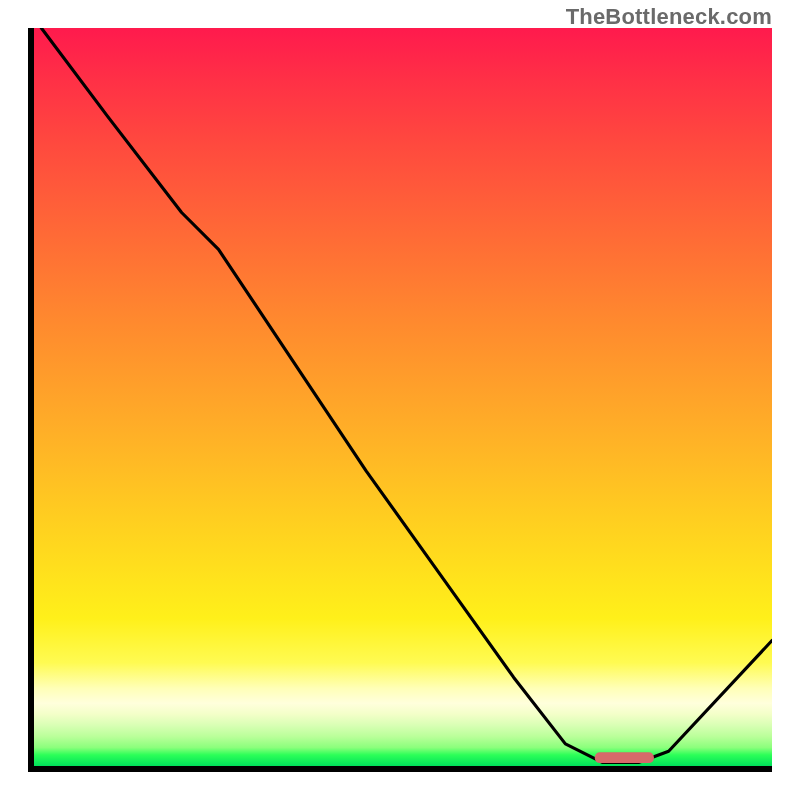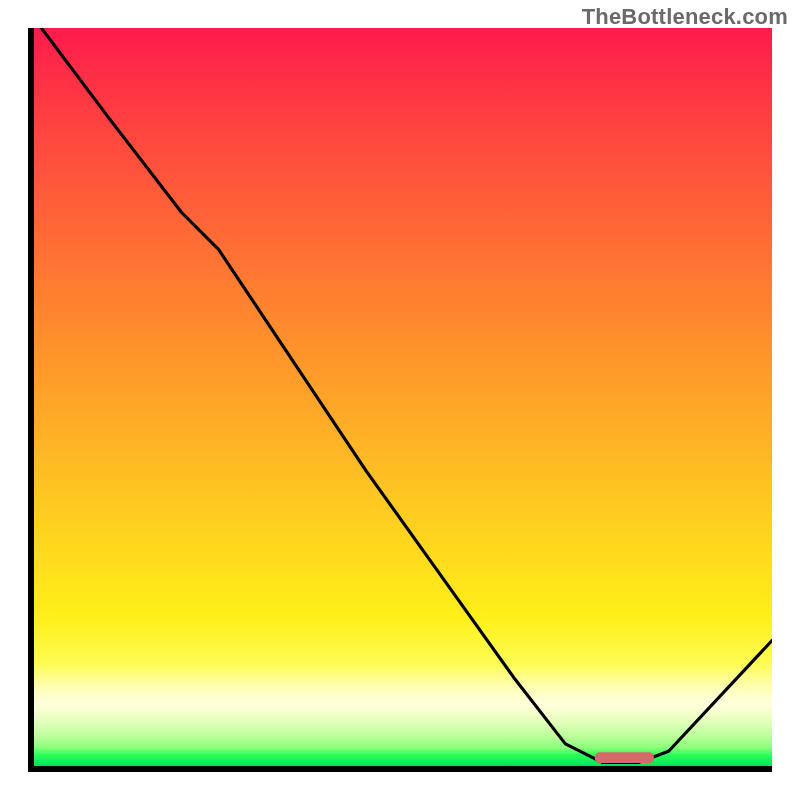--- a/index.html
+++ b/index.html
@@ -5,21 +5,21 @@
   * { margin: 0; padding: 0; box-sizing: border-box; }
   html, body { width: 800px; height: 800px; overflow: hidden; background: #fff; }
   .container {
     position: relative;
     width: 800px;
     height: 800px;
   }
   .watermark {
     position: absolute;
     top: 4px;
-    right: 12px;
+    right: 28px;
     font-family: Arial, Helvetica, sans-serif;
     font-size: 22px;
     font-weight: 600;
     color: #6a6a6a;
     letter-spacing: 0.2px;
     z-index: 5;
   }
   .plot-frame {
     position: absolute;
     left: 28px;

